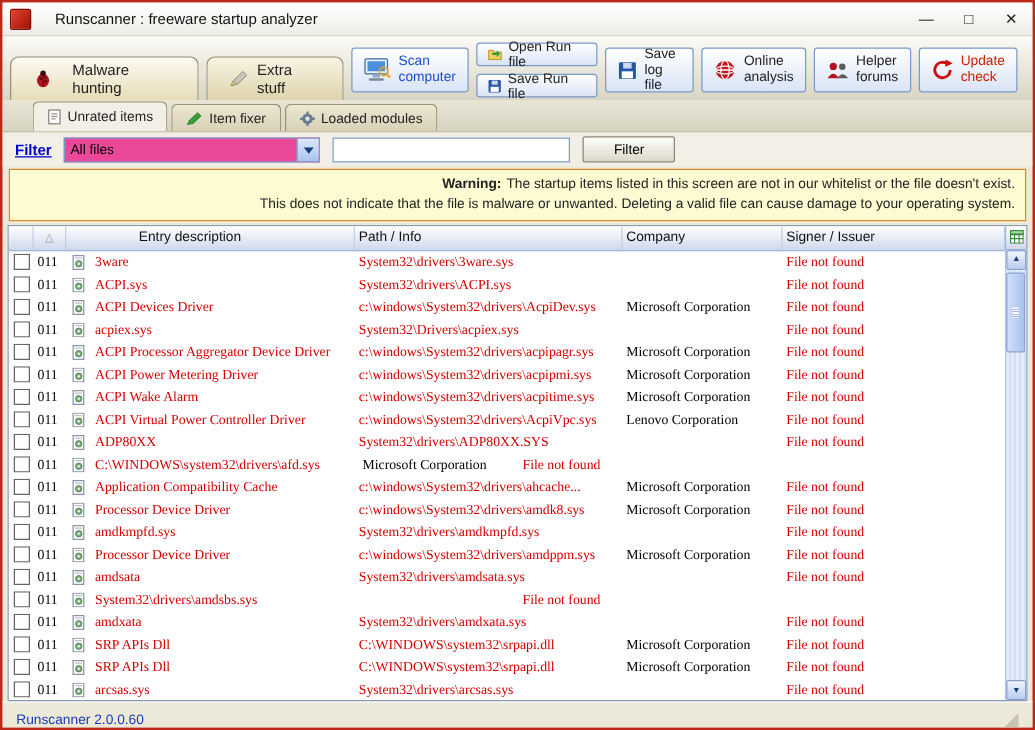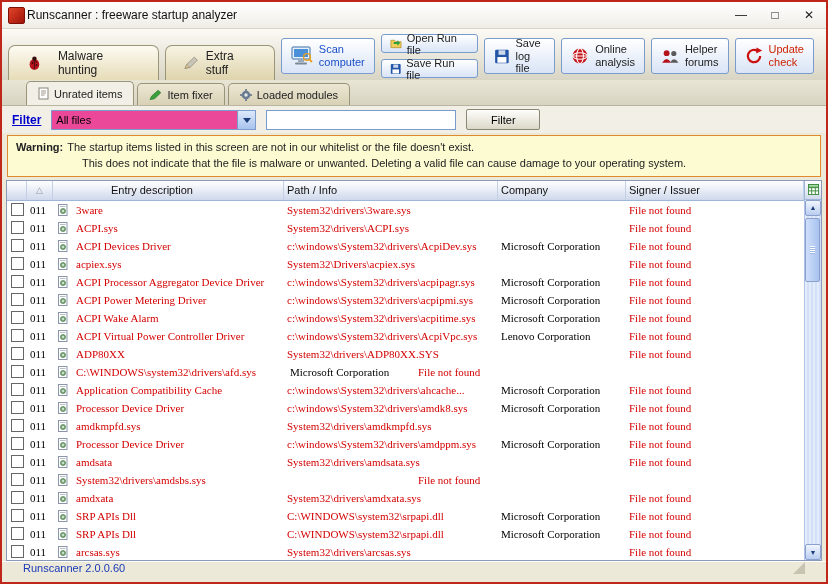--- a/index.html
+++ b/index.html
@@ -1,21 +1,21 @@
 <!DOCTYPE html>
 <html><head>
 <meta charset="utf-8">
 <style>
   html,body{margin:0;padding:0;background:#555;font-family:"Liberation Sans",sans-serif;}
   .window{width:828px;height:584px;box-sizing:border-box;border:2px solid #c0271b;background:#ece9d8;display:flex;flex-direction:column;overflow:hidden;}
 
   
   .titlebar{height:26px;flex:0 0 26px;background:linear-gradient(#ffffff,#efede7);display:flex;align-items:center;padding:0 0 0 6px;border-bottom:1px solid #d8d5ca;}
   .app-icon{width:15px;height:15px;border-radius:2px;background:linear-gradient(135deg,#e2452a,#9e1208);border:1px solid #7e0e06;flex:0 0 15px;}
-  .title-text{font-size:12px;color:#111;margin-left:2px;flex:1;white-space:nowrap;}
+  .title-text{font-size:12px;color:#111;margin-left:19px;flex:1;white-space:nowrap;}
   .win-btn{width:34px;height:24px;display:flex;align-items:center;justify-content:center;font-size:12px;color:#222;cursor:default;}
 
   
   .toolbar{height:48px;flex:0 0 48px;background:linear-gradient(#fbfaf5,#d9d5c4);display:flex;align-items:center;padding:3px 6px 0 6px;gap:6px;}
   .main-tab{align-self:flex-end;display:flex;align-items:center;gap:7px;height:34px;padding:0 18px;background:linear-gradient(#f8f4e4,#ded3ac);border:1px solid #9a9578;border-bottom:none;border-radius:7px 7px 0 0;font-size:12px;color:#222;}
   .main-tab.active{background:linear-gradient(#fdfbf2,#e6dcb8);gap:16px;}
   .tb-btn{display:flex;align-items:center;gap:6px;height:34px;padding:0 9px;background:linear-gradient(#ffffff,#d9e4f6);border:1px solid #7a9ccc;border-radius:3px;font-size:11px;color:#222;cursor:default;}
   .tb-btn .lbl2{line-height:1.15;}
   .tb-btn.blue-text{color:#1a50c8;}
   .tb-btn.red-text{color:#cc2200;}
@@ -32,21 +32,21 @@
   .filter-row{height:27px;flex:0 0 27px;background:#f2f0e6;display:flex;align-items:center;gap:10px;padding:0 10px;}
   .filter-link{color:#0000cc;font-weight:bold;text-decoration:underline;font-size:12px;cursor:pointer;}
   .combo{width:205px;height:20px;background:#ec4899;border:1px solid #7a9ccc;display:flex;align-items:center;font-size:11px;box-sizing:border-box;}
   .combo-value{padding-left:4px;flex:1;}
   .combo-arrow{width:17px;height:100%;background:linear-gradient(#dce8fb,#a9c3ee);border-left:1px solid #7a9ccc;display:flex;align-items:center;justify-content:center;}
   .combo-arrow::after{content:'';border:4px solid transparent;border-top:5px solid #1a3d7a;margin-top:5px;}
   .filter-input{width:190px;height:20px;border:1px solid #7a9ccc;font-size:11px;box-sizing:border-box;padding:0 3px;background:#fff;outline:none;}
   .filter-btn{width:74px;height:21px;font-size:11px;background:linear-gradient(#fdfdfb,#dcd8c8);border:1px solid #8a8775;border-radius:2px;cursor:default;}
 
   
-  .warning{flex:0 0 auto;margin:2px 5px 3px 5px;border:1px solid #e08a2e;background:#fdfbd2;padding:4px 8px;font-size:11px;color:#222;line-height:1.45;}
+  .warning{flex:0 0 auto;margin:2px 5px 3px 5px;border:1px solid #e08a2e;background:#fdfbd2;padding:4px 8px;font-size:11px;color:#222;line-height:1.45;text-align:right;}
   .warning b{margin-right:4px;}
   .warn-line2{padding-left:66px;}
 
   
   .table-area{flex:1;margin:0 4px;background:#fff;border:1px solid #8a9ab8;position:relative;display:flex;flex-direction:column;overflow:hidden;}
   .thead{height:19px;flex:0 0 19px;display:flex;background:linear-gradient(#ffffff,#cfd9ec);border-bottom:1px solid #9eb6d8;font-size:11px;color:#111;margin-right:17px;}
   .th{display:flex;align-items:center;border-right:1px solid #c2cfe4;box-sizing:border-box;padding:0 3px;white-space:nowrap;overflow:hidden;}
   .th-check{flex:0 0 20px;}
   .th-sort{flex:0 0 26px;justify-content:center;color:#9a9a9a;font-size:9px;}
   .th-entry{flex:0 0 231px;padding-left:58px;}
@@ -67,21 +67,21 @@
 
   
   .corner-btn{position:absolute;top:0;right:0;width:17px;height:19px;background:linear-gradient(#ffffff,#cfd9ec);border-left:1px solid #9eb6d8;border-bottom:1px solid #9eb6d8;display:flex;align-items:center;justify-content:center;box-sizing:border-box;}
   .vscroll{position:absolute;top:19px;right:0;bottom:0;width:17px;background:repeating-linear-gradient(90deg,#e3ecfb 0 2px,#d2dff6 2px 4px);border-left:1px solid #b0c4e8;box-sizing:border-box;display:flex;flex-direction:column;}
   .sc-btn{height:16px;flex:0 0 16px;background:linear-gradient(#f0f5fe,#b9cdf0);border:1px solid #8ba0cc;border-radius:2px;display:flex;align-items:center;justify-content:center;font-size:7px;color:#1a3d7a;box-sizing:border-box;}
   .sc-track{flex:1;position:relative;}
   .sc-thumb{position:absolute;top:2px;left:0;width:15px;height:64px;background:linear-gradient(90deg,#cfdffa,#a8c2ef);border:1px solid #8ba0cc;border-radius:2px;box-sizing:border-box;}
   .sc-thumb::after{content:'';position:absolute;left:4px;right:4px;top:27px;height:8px;background:repeating-linear-gradient(#ffffff 0 1px,#9fb8e4 1px 2px);}
 
   
-  .statusbar{height:20px;flex:0 0 20px;background:#ece9d8;border-top:1px solid #ffffff;display:flex;align-items:flex-start;padding:0 21px;font-size:11px;color:#1a3ab8;}
+  .statusbar{height:20px;flex:0 0 20px;background:#ece9d8;border-top:1px solid #ffffff;display:flex;align-items:flex-end;padding:0 11px;font-size:11px;color:#1a3ab8;}
   .grip{margin-left:auto;width:12px;height:12px;background:
     linear-gradient(135deg,transparent 50%,#b8b4a0 50%) ;clip-path:polygon(100% 0,100% 100%,0 100%);opacity:.7;}
 
   .ic{display:block;}
 </style>
 </head>
 <body>
 
 <div class="window">
 

